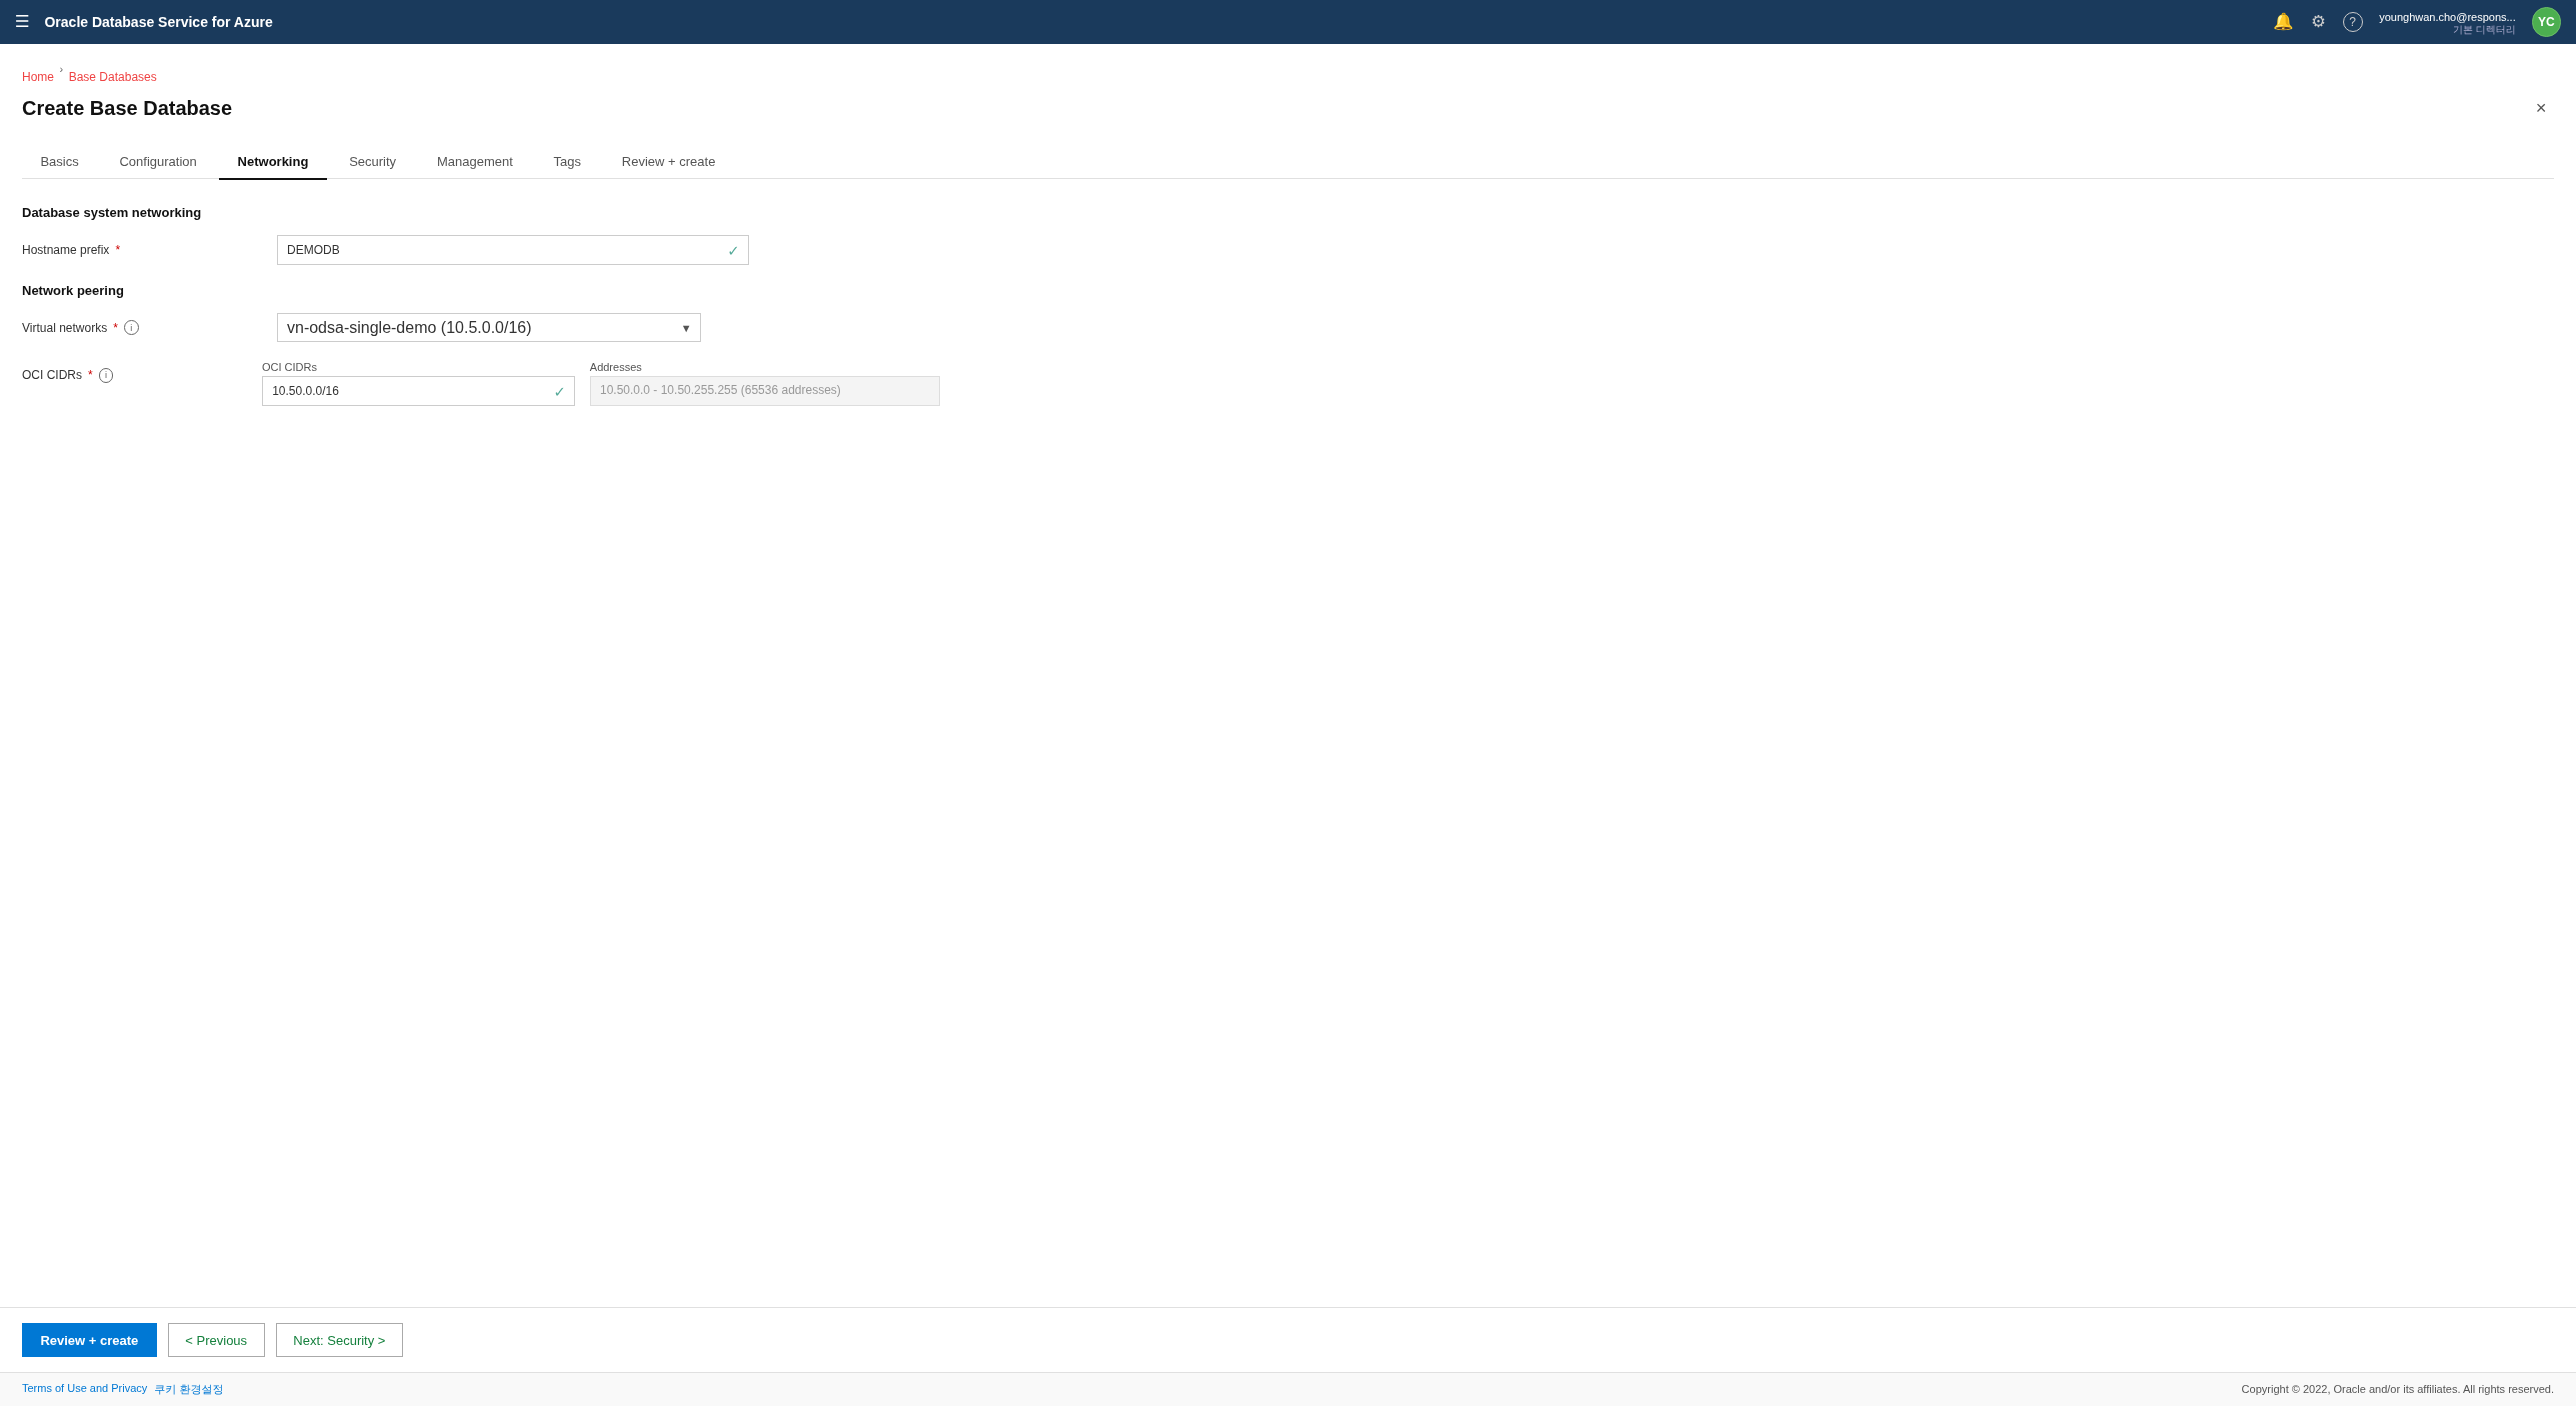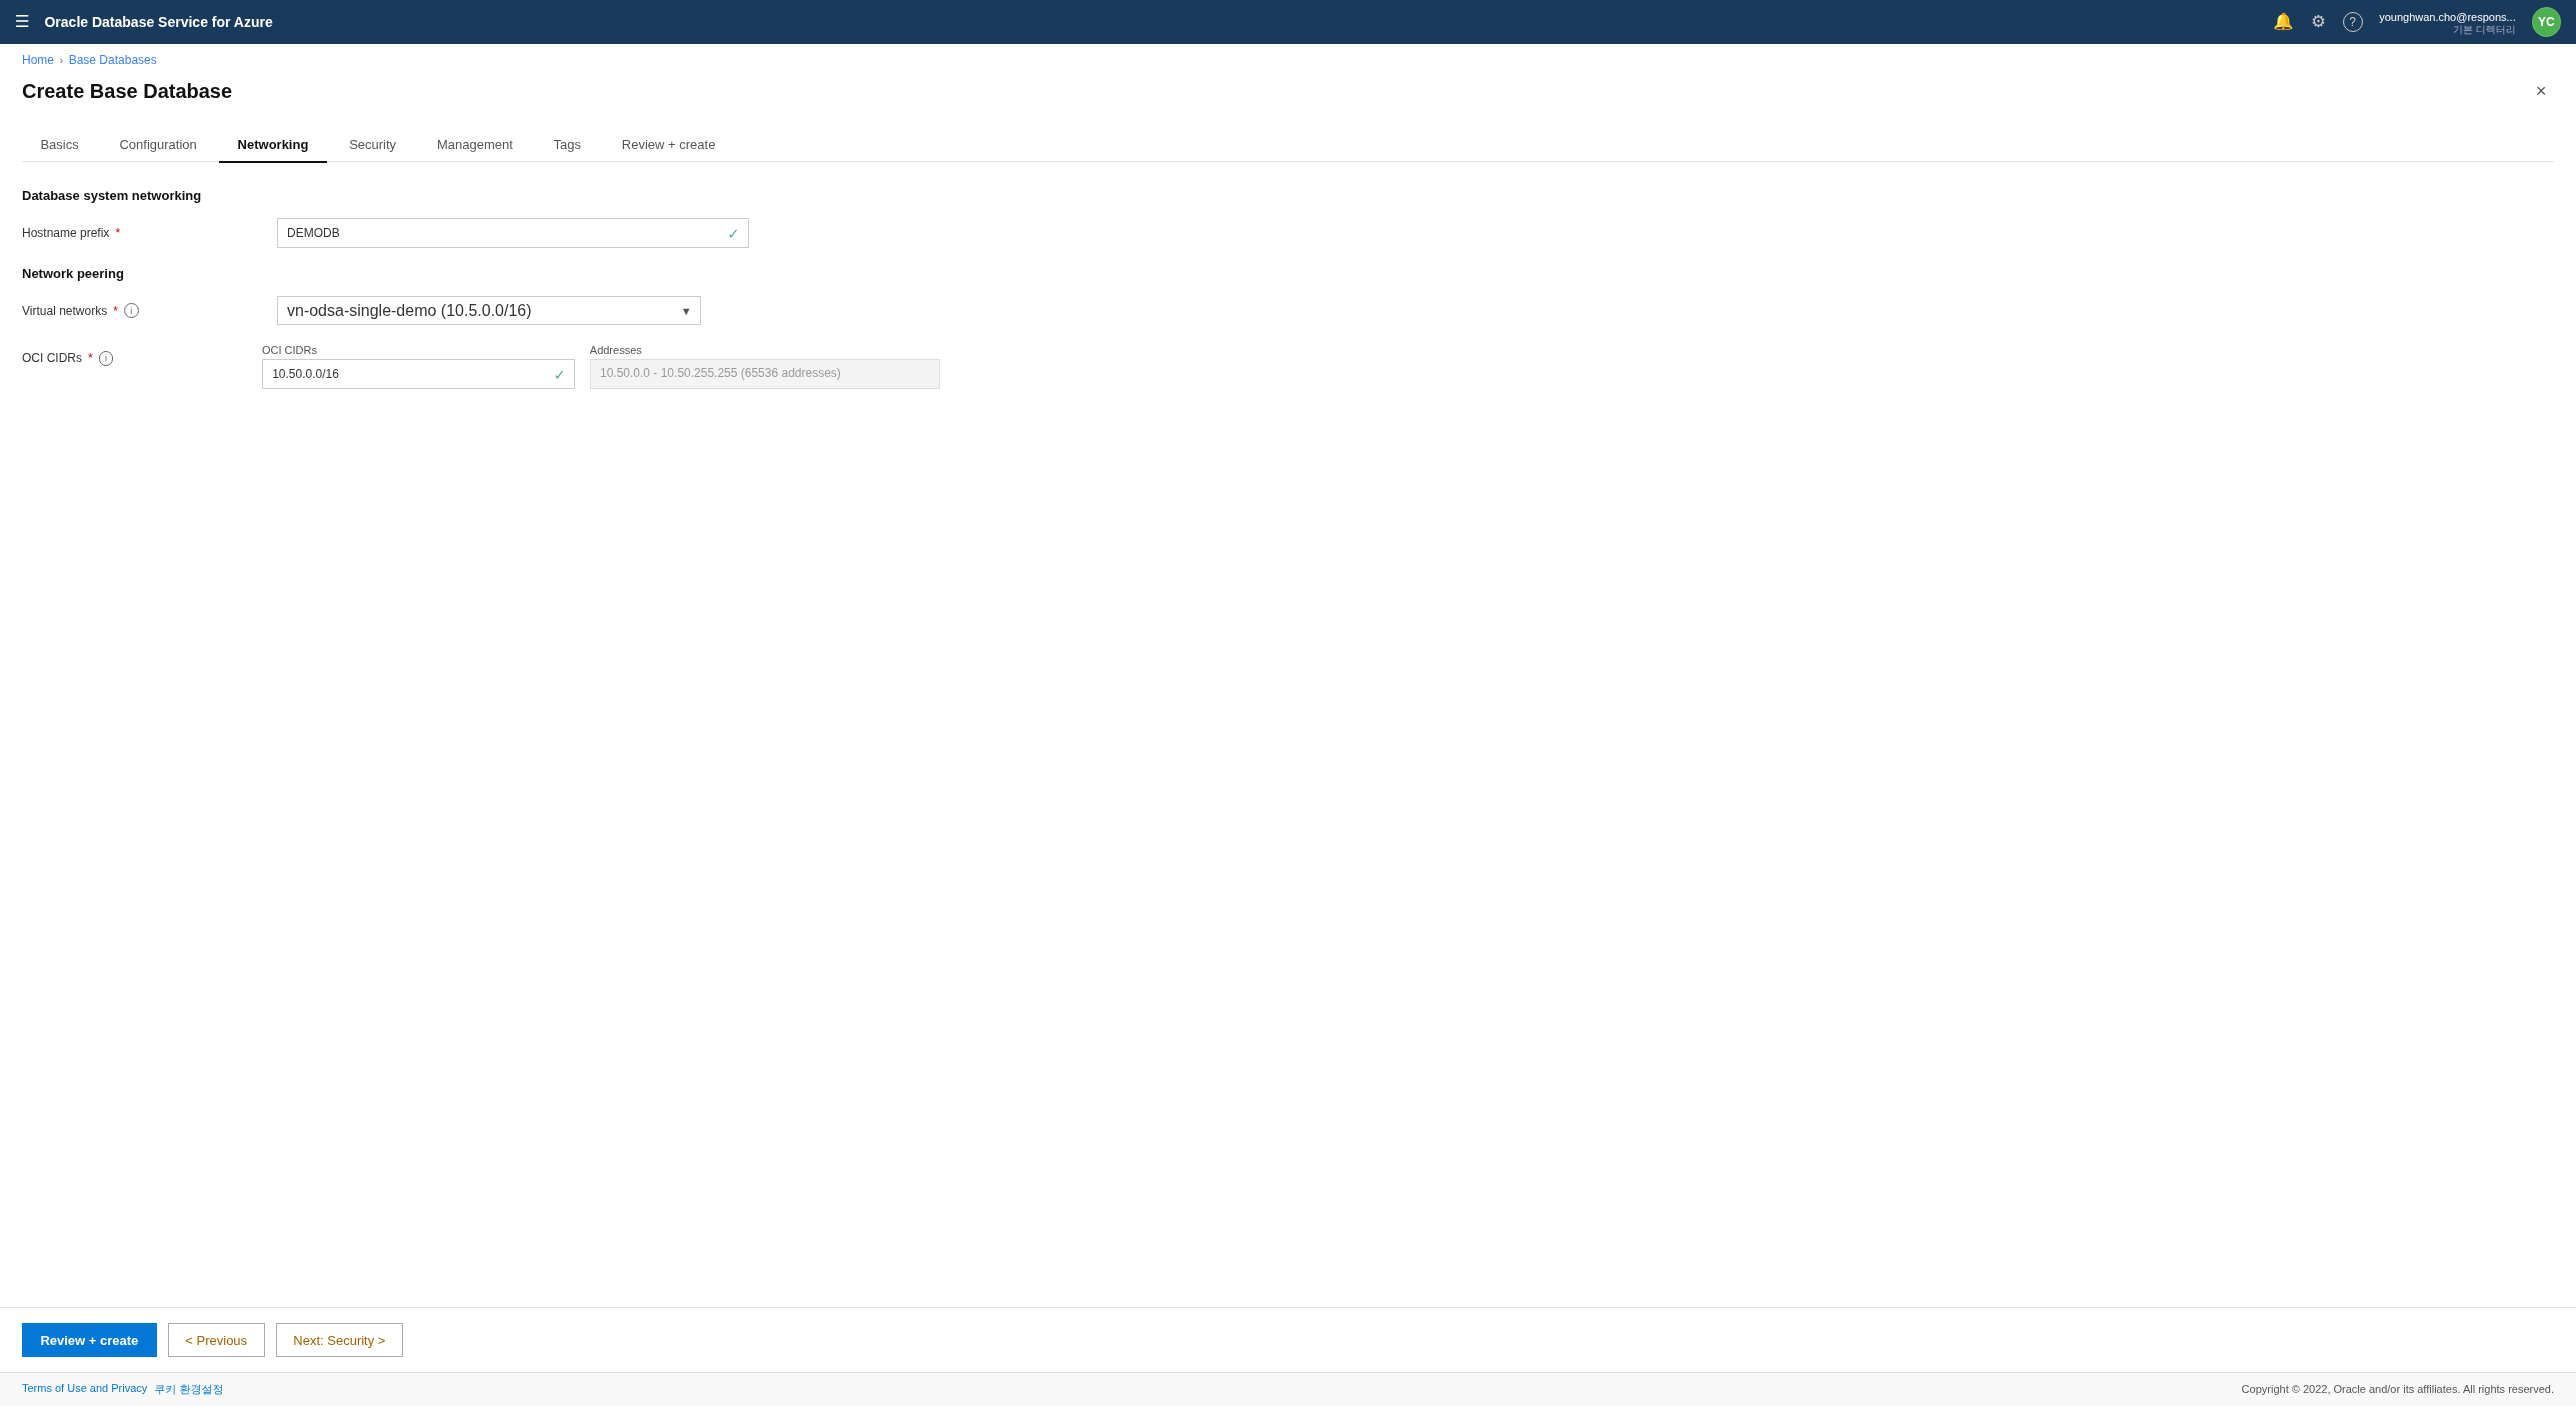--- a/index.html
+++ b/index.html
@@ -73,23 +73,24 @@
     
     .breadcrumb {
       padding: 9.2px 22px;
       display: flex;
       align-items: center;
       gap: 5.5px;
       font-size: 12px;
       color: #0078d4;
     }
     .breadcrumb a {
-      color: #3b82f6;
+      color: #ef4444;
       text-decoration: none;
       cursor: pointer;
+      margin-top: 17px;
     }
     .breadcrumb-sep {
       color: #666;
       font-size: 11px;
     }
 
     
     .main-content {
       flex: 1;
       padding: 0 22px 22px 22px;
@@ -300,21 +301,21 @@
       background: #0078d4;
       color: #fff;
       border: none;
       padding: 9.2px 18.4px;
       font-size: 13px;
       cursor: pointer;
       font-weight: 600;
     }
     .btn-secondary {
       background: #fff;
-      color: #a16207;
+      color: #15803d;
       border: 0.9px solid #aaa;
       padding: 8.3px 16.6px;
       font-size: 13px;
       cursor: pointer;
     }
 
     
     .footer {
       background: #f9f9f9;
       border-top: 0.9px solid #e0e0e0;

